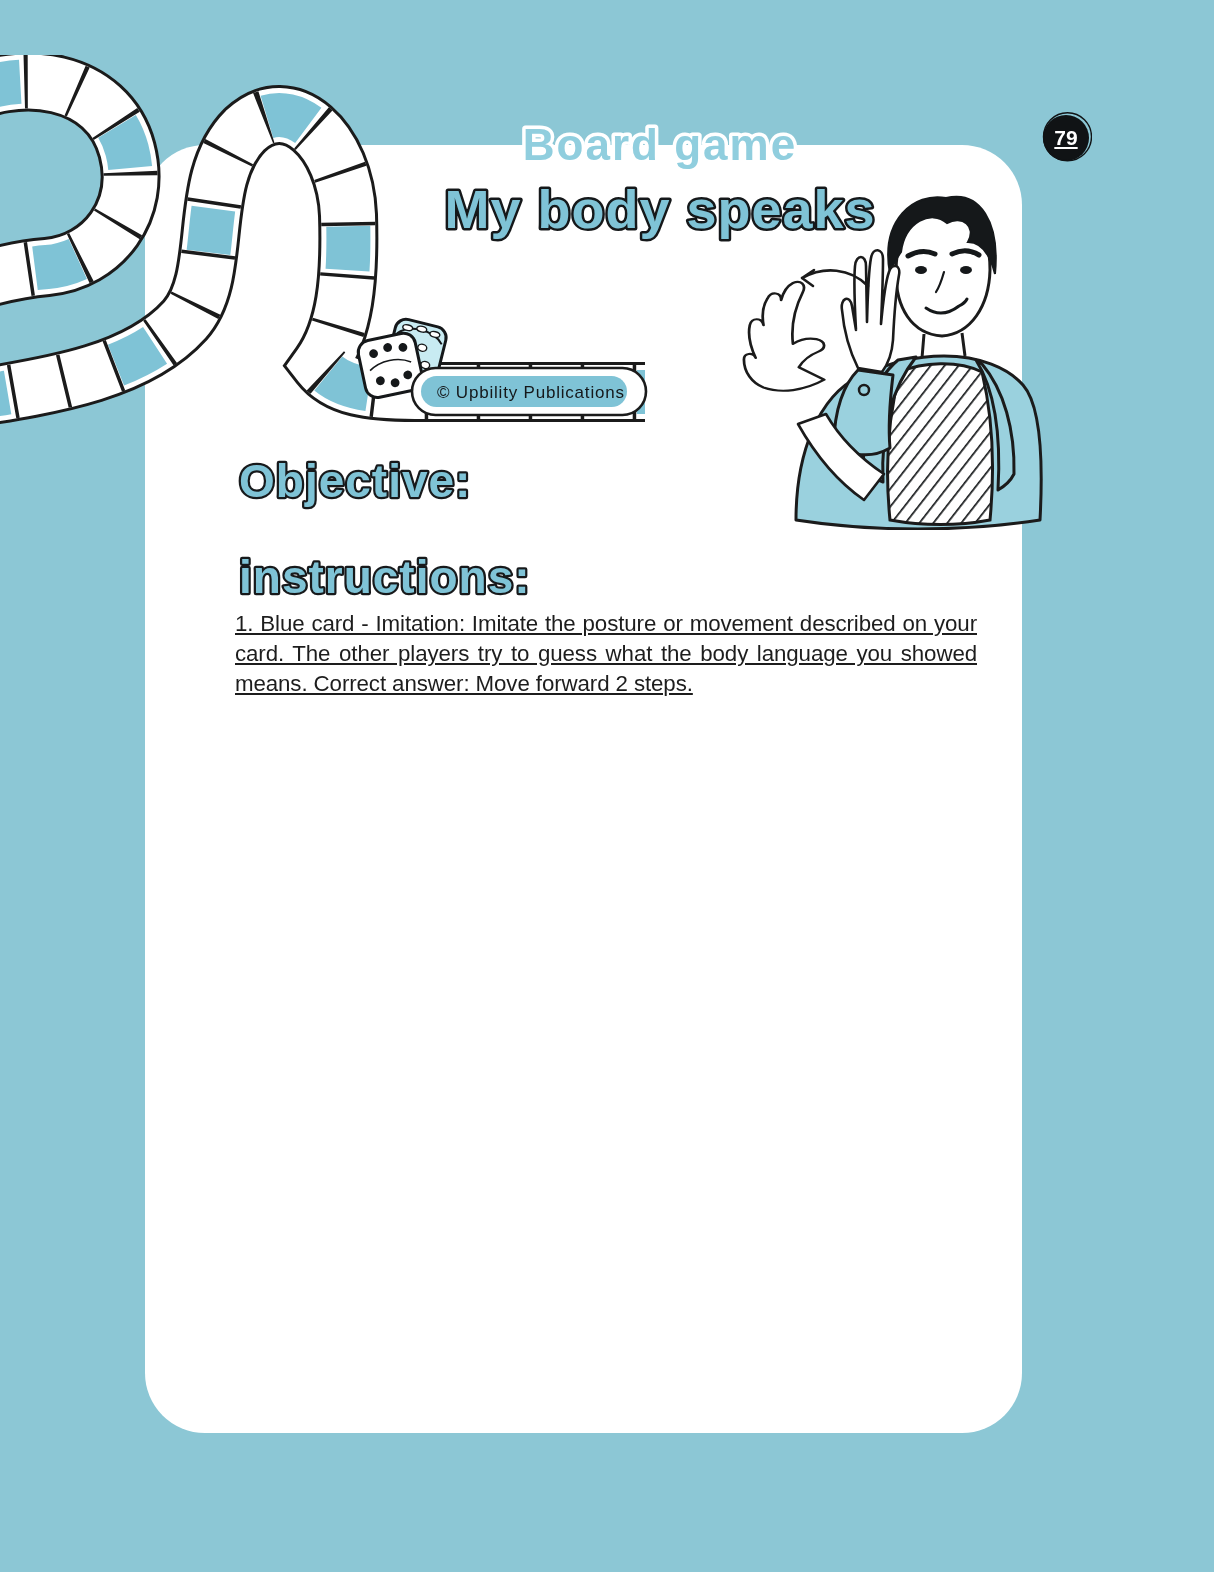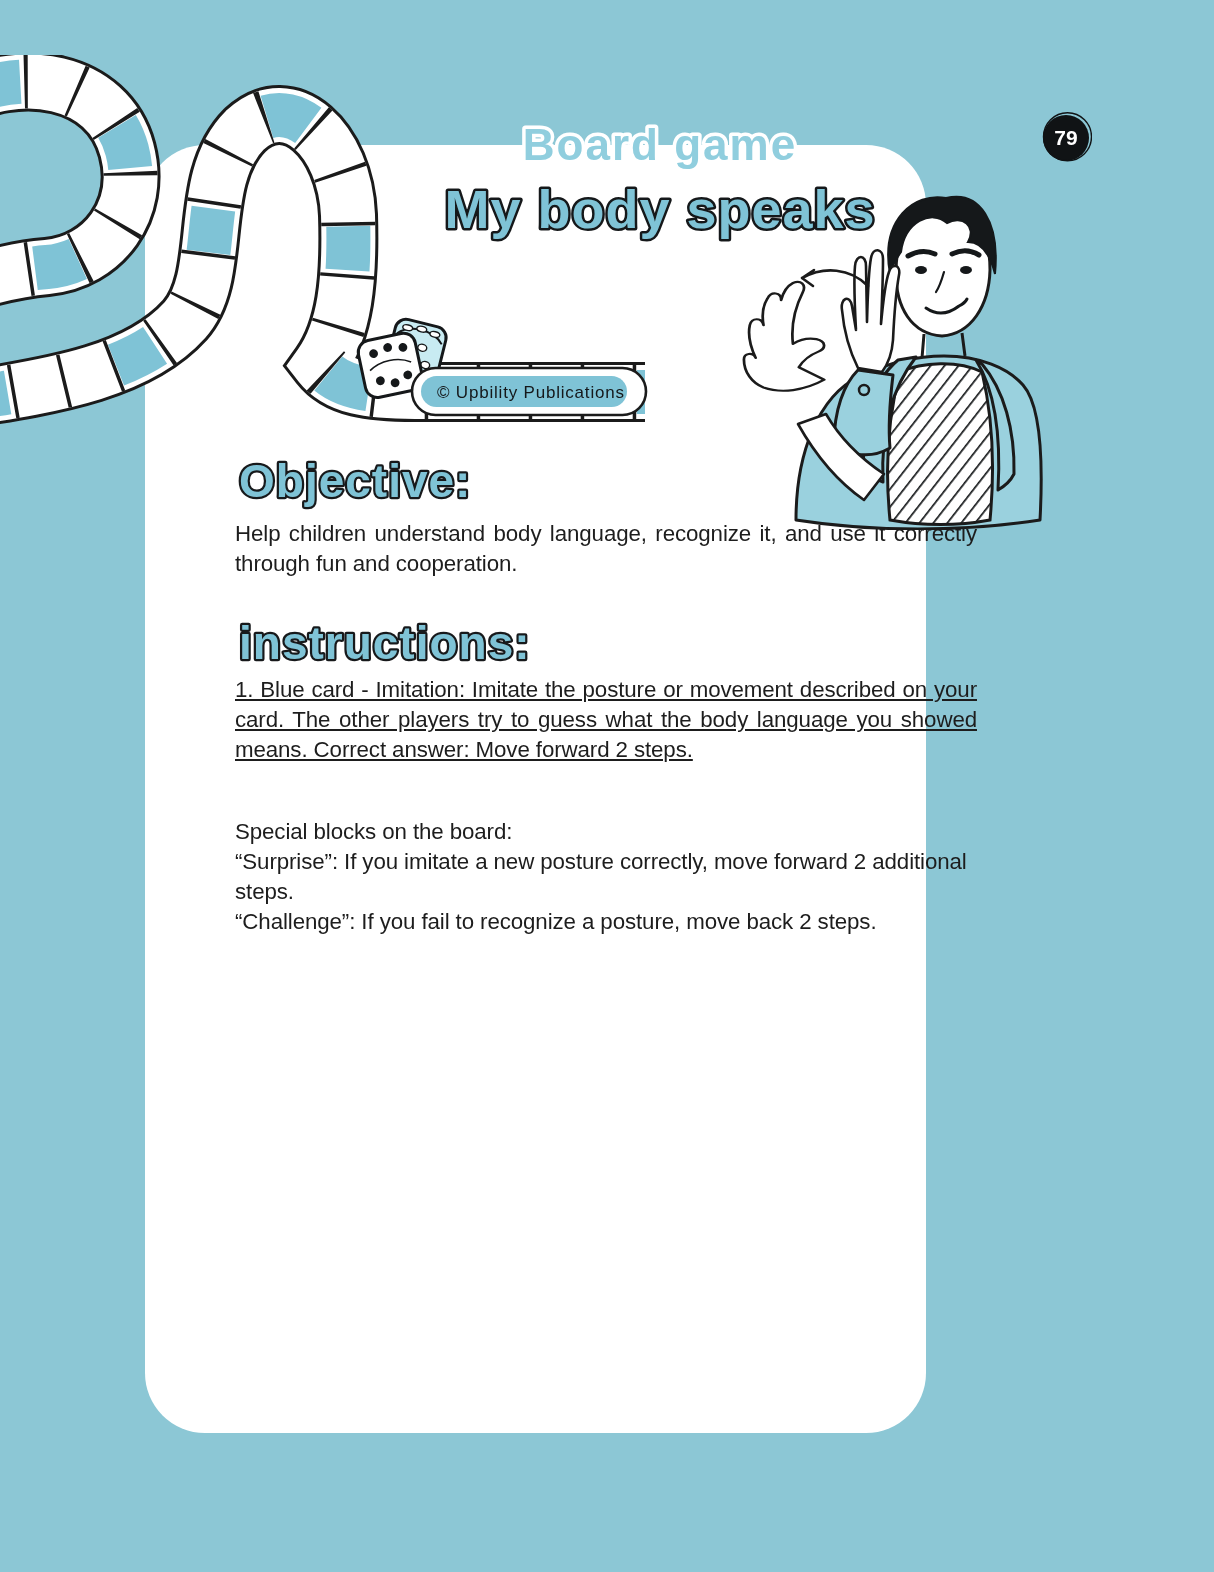--- a/index.html
+++ b/index.html
@@ -1,20 +1,20 @@
 <!DOCTYPE html>
 <html><head>
 <meta charset="utf-8">
 <style>
   html,body{margin:0;padding:0;}
   body{font-family:"Liberation Sans",sans-serif;}
   .stage{position:relative;width:1214px;height:1572px;background:#8cc7d5;overflow:hidden;}
 
   
-  .card{position:absolute;left:145px;top:145px;width:781px;height:1288px;
+  .card{position:absolute;left:145px;top:145px;width:877px;height:1288px;
         background:#ffffff;border-radius:60px;}
   .card-content{padding:302px 45px 0 90px;}
 
   
   .board-svg{position:absolute;left:0;top:55px;z-index:3;}
   .person-svg{position:absolute;left:738px;top:182px;z-index:2;}
   .kicker-svg{position:absolute;left:400px;top:114px;z-index:4;}
   .title-svg{position:absolute;left:320px;top:172px;z-index:4;}
 
   .bubble-kicker{font-family:"Liberation Sans",sans-serif;font-weight:700;font-size:44px;
@@ -25,21 +25,21 @@
       paint-order:stroke;stroke-linejoin:round;}
   .bubble-heading{font-family:"Liberation Sans",sans-serif;font-weight:700;font-size:46px;
       letter-spacing:1px;fill:#7fc3d6;stroke:#17191b;stroke-width:4.5px;
       paint-order:stroke;stroke-linejoin:round;}
 
   .pill-text{font-family:"Liberation Sans",sans-serif;font-size:17px;letter-spacing:.8px;fill:#15181a;}
 
   
   .badge{position:absolute;left:1040px;top:112px;width:52px;height:52px;z-index:5;}
   .badge .num{position:absolute;left:0;top:0;width:52px;height:52px;display:flex;
-      align-items:center;justify-content:center;color:#ffffff;font-weight:700;font-size:21px;}
+      align-items:center;justify-content:center;color:#ffffff;font-weight:700;font-size:21px;text-decoration:underline;}
 
   
   .copy p{margin:0;width:742px;font-size:22.3px;line-height:30px;color:#1d1d1d;
       text-align:justify;letter-spacing:-0.1px;}
   .copy .objective-text{margin-top:6px;}
   .heading-block{display:block;margin:0;}
   .instructions-heading{margin-top:30px;}
   .intro{margin-top:24px;}
   .step-1{margin-top:30px;text-decoration:underline;}
   .step-2{margin-top:26px;}
@@ -52,33 +52,27 @@
 <body>
 
 <div class="stage">
 
   <div class="card">
     <div class="card-content copy">
 
       <svg class="heading-block" width="420" height="66" viewBox="0 0 420 66">
         <text class="bubble-heading" x="4" y="50">Objective:</text>
       </svg>
-      <p class="objective-text">Help children understand body language, recognize it, and use it correctly through fun and cooperation.</p>
 
       <svg class="heading-block instructions-heading" width="520" height="66" viewBox="0 0 520 66">
         <text class="bubble-heading" x="4" y="50">instructions:</text>
       </svg>
 
       <p class="step-1">1. Blue card - Imitation: Imitate the posture or movement described on your card. The other players try to guess what the body language you showed means. Correct answer: Move forward 2 steps.</p>
 
-      <div class="special">
-        <p>Special blocks on the board:</p>
-        <p>“Surprise”: If you imitate a new posture correctly, move forward 2 additional steps.</p>
-        <p>“Challenge”: If you fail to recognize a posture, move back 2 steps.</p>
-      </div>
     </div>
   </div>
 
   <svg class="board-svg" width="1050" height="450" viewBox="0 0 1050 450">
 
     <g>
       <path d="M -50,48 C 20,8 108,24 127,95 C 143,155 103,207 47,212 C 10,215 -25,226 -52,236" fill="none" stroke="#1b1b1b" stroke-width="60"></path>
       <path d="M -50,48 C 20,8 108,24 127,95 C 143,155 103,207 47,212 C 10,215 -25,226 -52,236" fill="none" stroke="#ffffff" stroke-width="54"></path>
       <path d="M -50,48 C 20,8 108,24 127,95 C 143,155 103,207 47,212 C 10,215 -25,226 -52,236" fill="none" stroke="#7fc3d6" stroke-width="44" stroke-dasharray="44 112" stroke-dashoffset="-30"></path>
       <path d="M -50,48 C 20,8 108,24 127,95 C 143,155 103,207 47,212 C 10,215 -25,226 -52,236" fill="none" stroke="#1b1b1b" stroke-width="54" stroke-dasharray="3.5 48.5" stroke-dashoffset="-26"></path>

